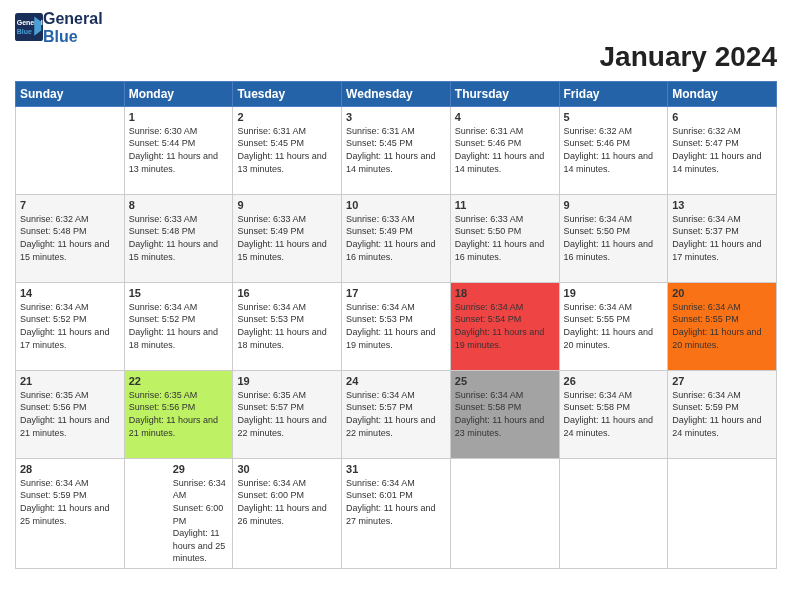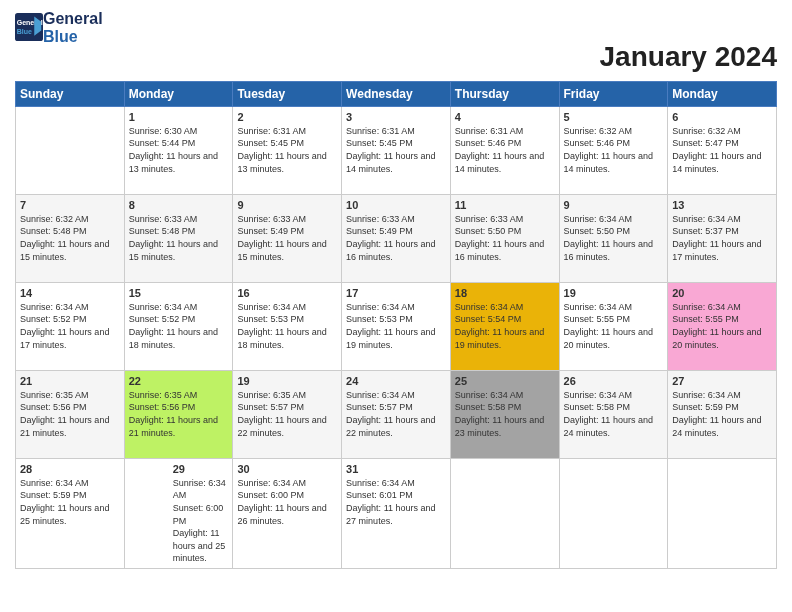--- a/index.html
+++ b/index.html
@@ -197,29 +197,29 @@
             <div class="cell-info"><span>Sunrise: 6:34 AM</span><br><span>Sunset: 5:52 PM</span><br><span>Daylight: 11 hours and 18 minutes.</span></div>
           </td>
           <td style="background: rgb(255, 255, 255);">
             <span class="day-num">16</span>
             <div class="cell-info"><span>Sunrise: 6:34 AM</span><br><span>Sunset: 5:53 PM</span><br><span>Daylight: 11 hours and 18 minutes.</span></div>
           </td>
           <td style="background: rgb(255, 255, 255);">
             <span class="day-num">17</span>
             <div class="cell-info"><span>Sunrise: 6:34 AM</span><br><span>Sunset: 5:53 PM</span><br><span>Daylight: 11 hours and 19 minutes.</span></div>
           </td>
-          <td style="background: #eab308;">
+          <td style="background: #ef4444;">
             <span class="day-num">18</span>
             <div class="cell-info"><span>Sunrise: 6:34 AM</span><br><span>Sunset: 5:54 PM</span><br><span>Daylight: 11 hours and 19 minutes.</span></div>
           </td>
           <td style="background: rgb(255, 255, 255);">
             <span class="day-num">19</span>
             <div class="cell-info"><span>Sunrise: 6:34 AM</span><br><span>Sunset: 5:55 PM</span><br><span>Daylight: 11 hours and 20 minutes.</span></div>
           </td>
-          <td style="background: #f9a8d4;">
+          <td style="background: #f97316;">
             <span class="day-num">20</span>
             <div class="cell-info"><span>Sunrise: 6:34 AM</span><br><span>Sunset: 5:55 PM</span><br><span>Daylight: 11 hours and 20 minutes.</span></div>
           </td>
         </tr>
         <tr>
           <td style="background: rgb(245, 245, 245);">
             <span class="day-num">21</span>
             <div class="cell-info"><span>Sunrise: 6:35 AM</span><br><span>Sunset: 5:56 PM</span><br><span>Daylight: 11 hours and 21 minutes.</span></div>
           </td>
           <td style="background: #bef264; margin-left: 26px;">

